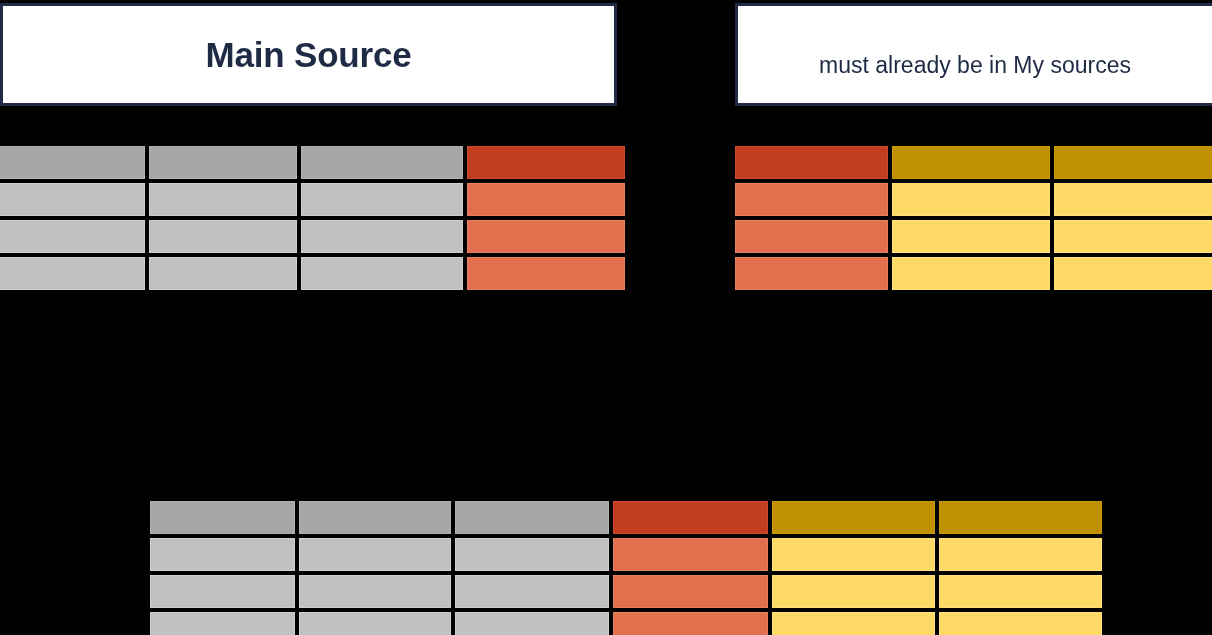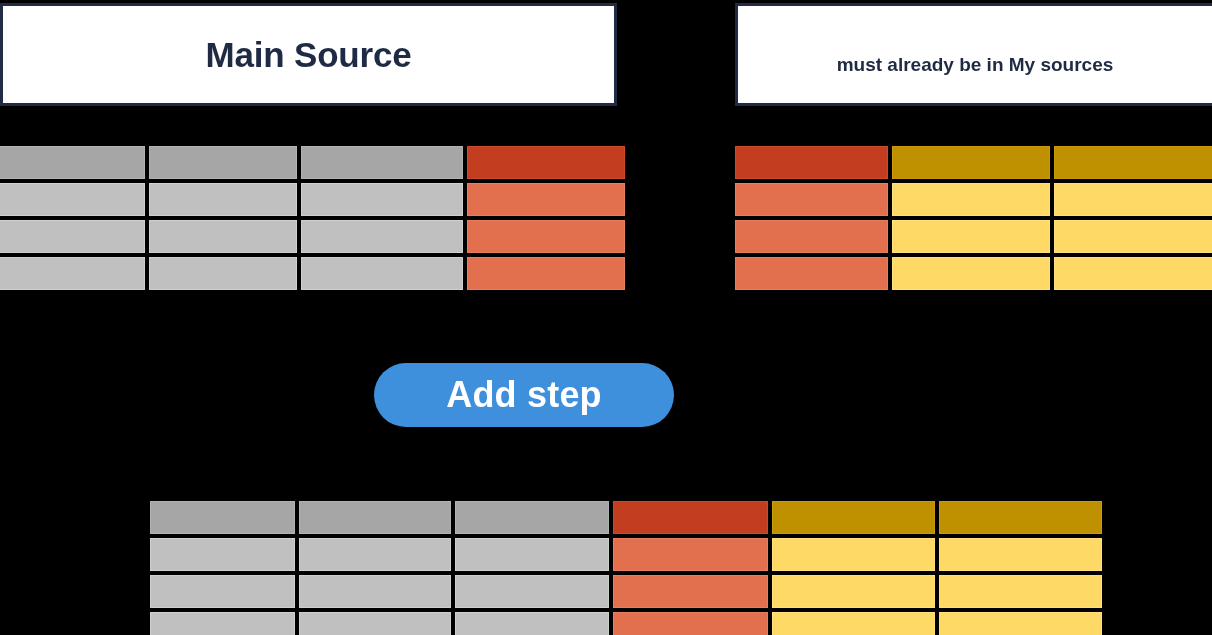--- a/index.html
+++ b/index.html
@@ -37,22 +37,22 @@
     overflow: hidden;
   }
   .title-card .t-main {
     font-size: 35px;
     font-weight: bold;
     line-height: 1.12;
     letter-spacing: -0.2px;
     white-space: nowrap;
   }
   .title-card .t-sub {
-    font-size: 19px;
-    font-weight: bold;
+    font-size: 23px;
+    font-weight: normal;
     line-height: 1.15;
     margin-top: 21px;
     white-space: nowrap;
   }
 
   #main-source-card {
     left: 0px;
     top: 3px;
     width: 617px;
     height: 103px;
@@ -177,21 +177,20 @@
       <div class="cell c-gold"></div>
       <div class="cell c-gold"></div>
       <div class="cell c-red"></div>
       <div class="cell c-gold"></div>
       <div class="cell c-gold"></div>
       <div class="cell c-red"></div>
       <div class="cell c-gold"></div>
       <div class="cell c-gold"></div>
     </div>
 
-  <button id="add-step-button">Add step</button>
 
   <div class="grid" id="result-grid">
       <div class="cell c-gray-h"></div>
       <div class="cell c-gray-h"></div>
       <div class="cell c-gray-h"></div>
       <div class="cell c-red-h"></div>
       <div class="cell c-gold-h"></div>
       <div class="cell c-gold-h"></div>
       <div class="cell c-gray"></div>
       <div class="cell c-gray"></div>

